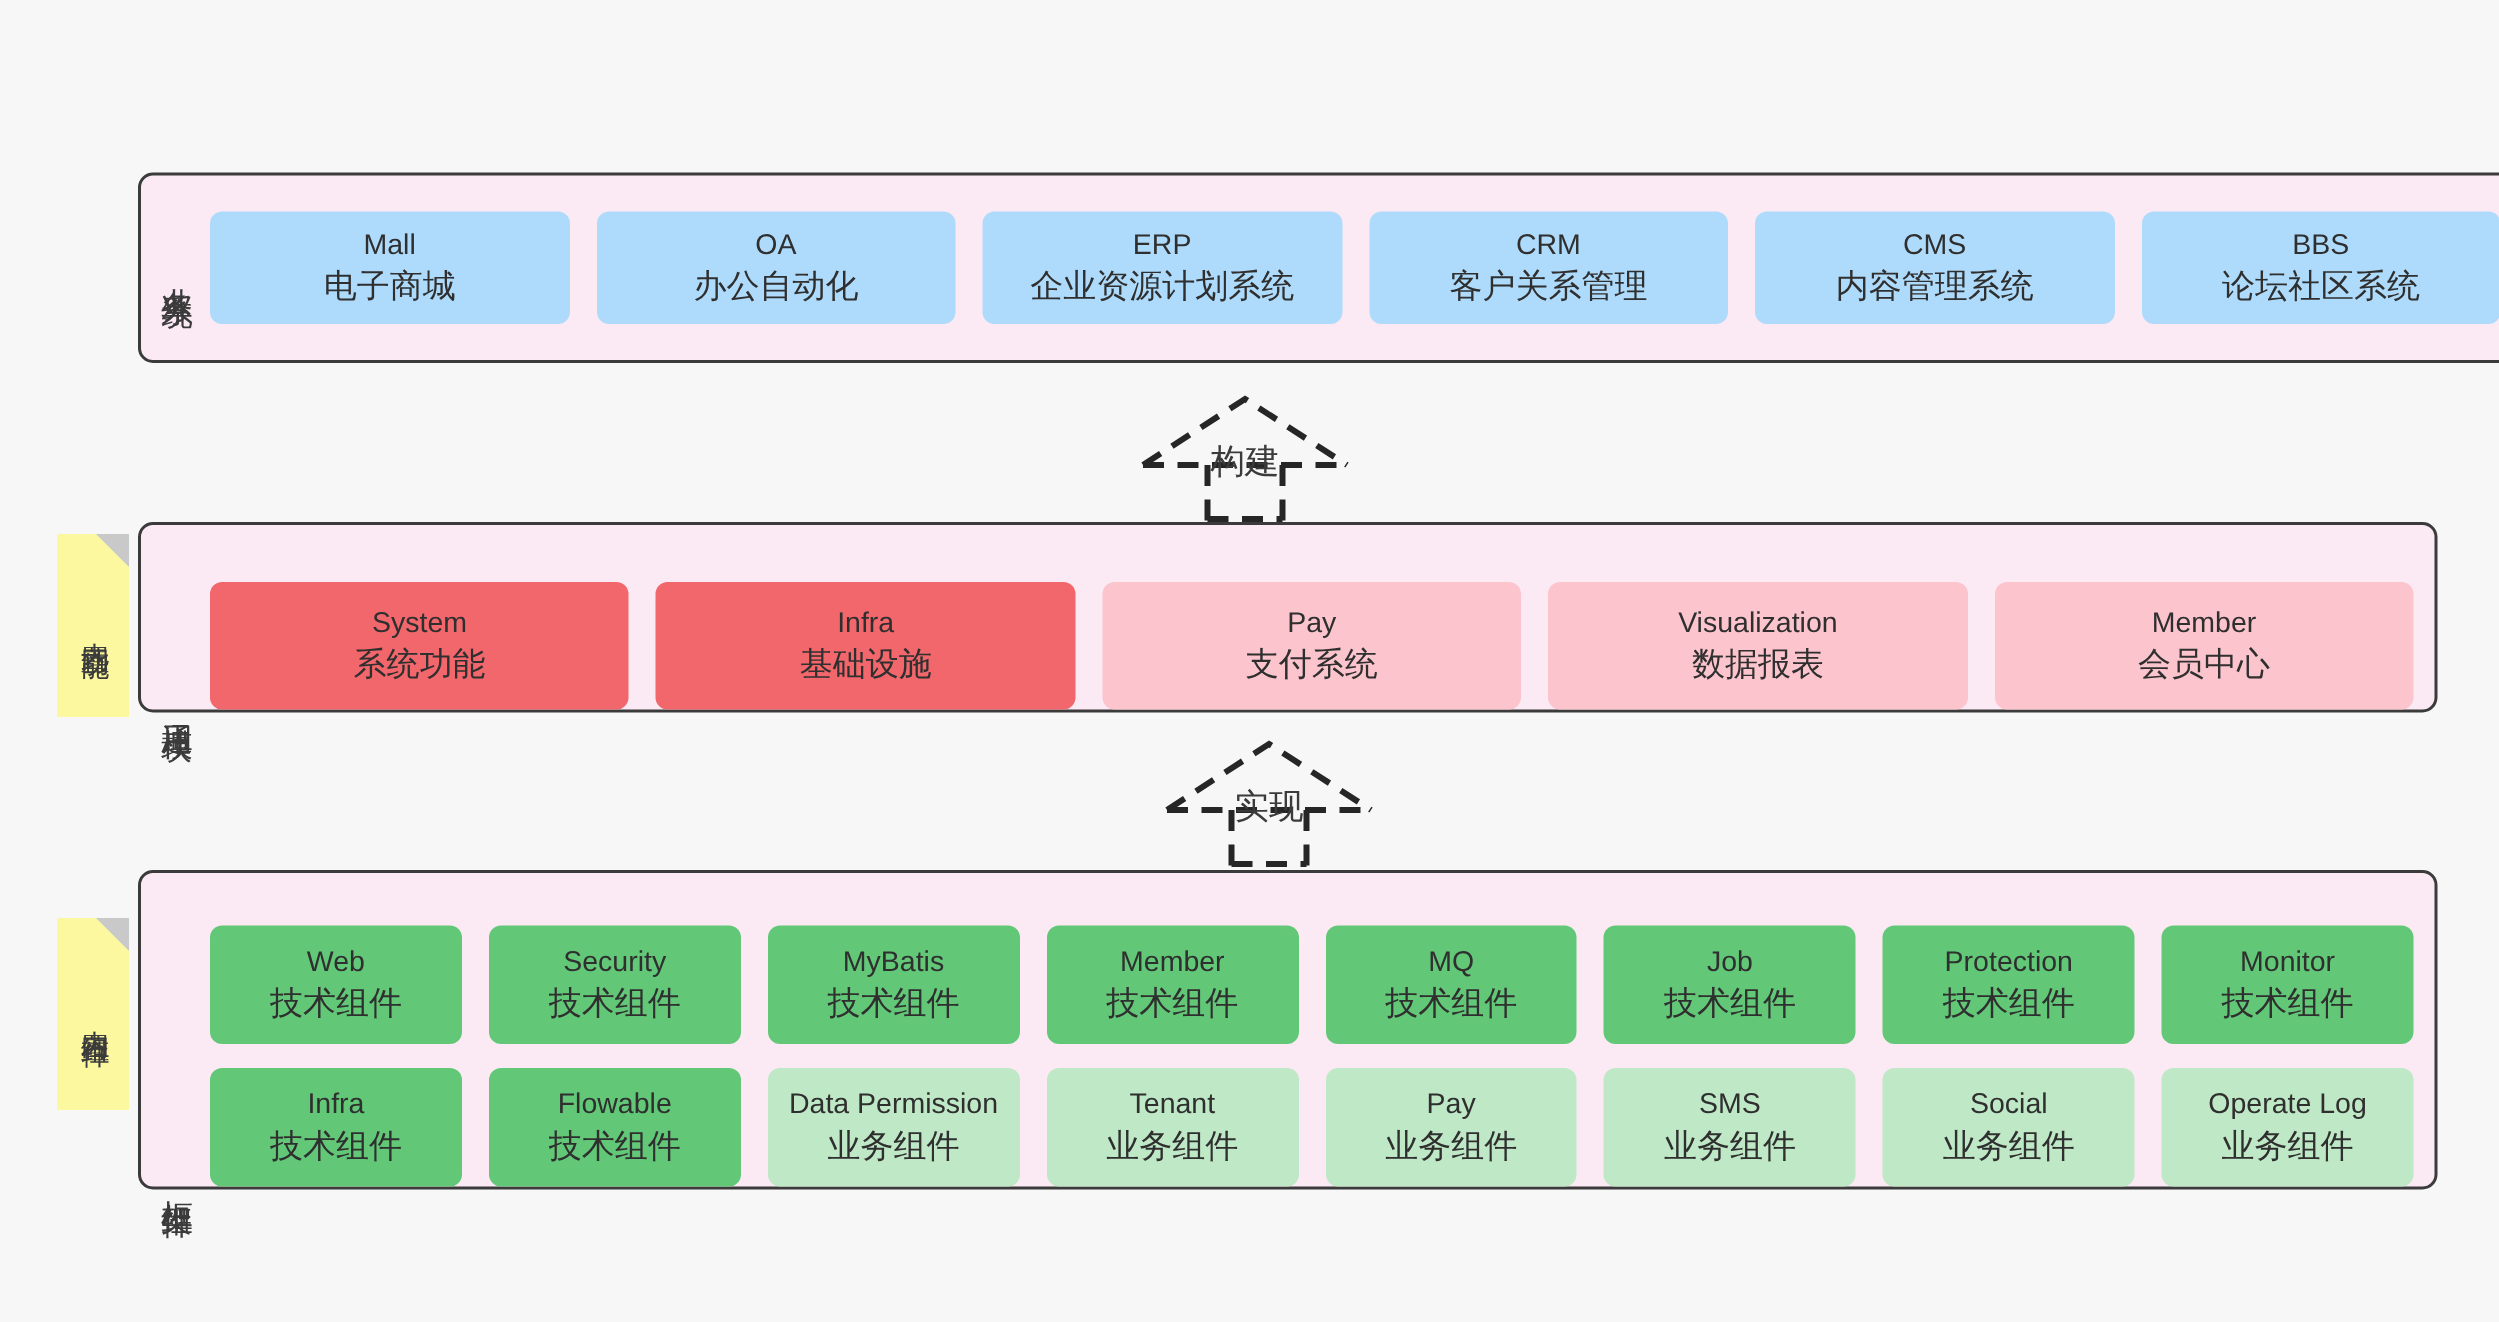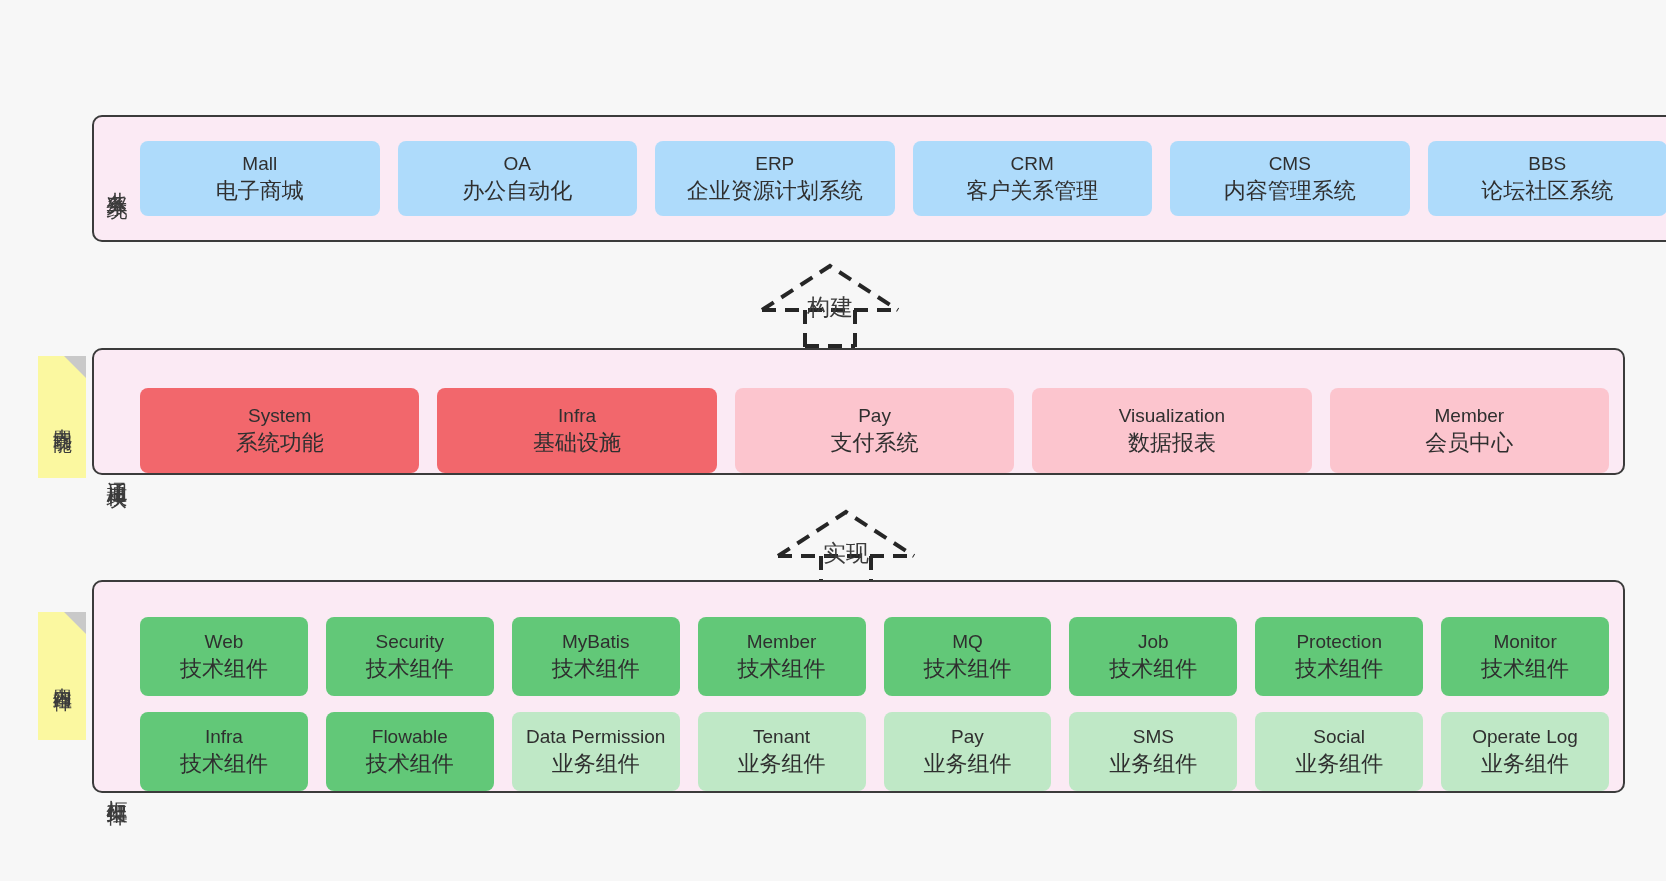--- a/index.html
+++ b/index.html
@@ -214,21 +214,21 @@
           <span class="cn">数据报表</span>
         </div>
         <div class="card pink h-mod">
           <span class="en">Member</span>
           <span class="cn">会员中心</span>
         </div>
       </div>
     </div>
   </div>
 
-  <div class="uml-arrow" style="left:768px; top:504px; width:156px; height:90px;text-align:right;">
+  <div class="uml-arrow" style="left:768px; top:488px; width:156px; height:90px;text-align:right;">
     <svg width="156" height="90" viewBox="0 0 156 90">
       <path d="M 10 52 L 78 8 L 146 52" fill="none" stroke="#262626" stroke-width="4" stroke-dasharray="14,9" stroke-linecap="butt"></path>
       <path d="M 10 52 L 146 52" fill="none" stroke="#262626" stroke-width="4" stroke-dasharray="14,9"></path>
       <path d="M 53 52 L 53 90" fill="none" stroke="#262626" stroke-width="4" stroke-dasharray="14,9"></path>
       <path d="M 103 52 L 103 90" fill="none" stroke="#262626" stroke-width="4" stroke-dasharray="14,9"></path>
       <path d="M 53 88 L 103 88" fill="none" stroke="#262626" stroke-width="4" stroke-dasharray="14,9"></path>
     </svg>
     <span class="label">实现</span>
   </div>
 

